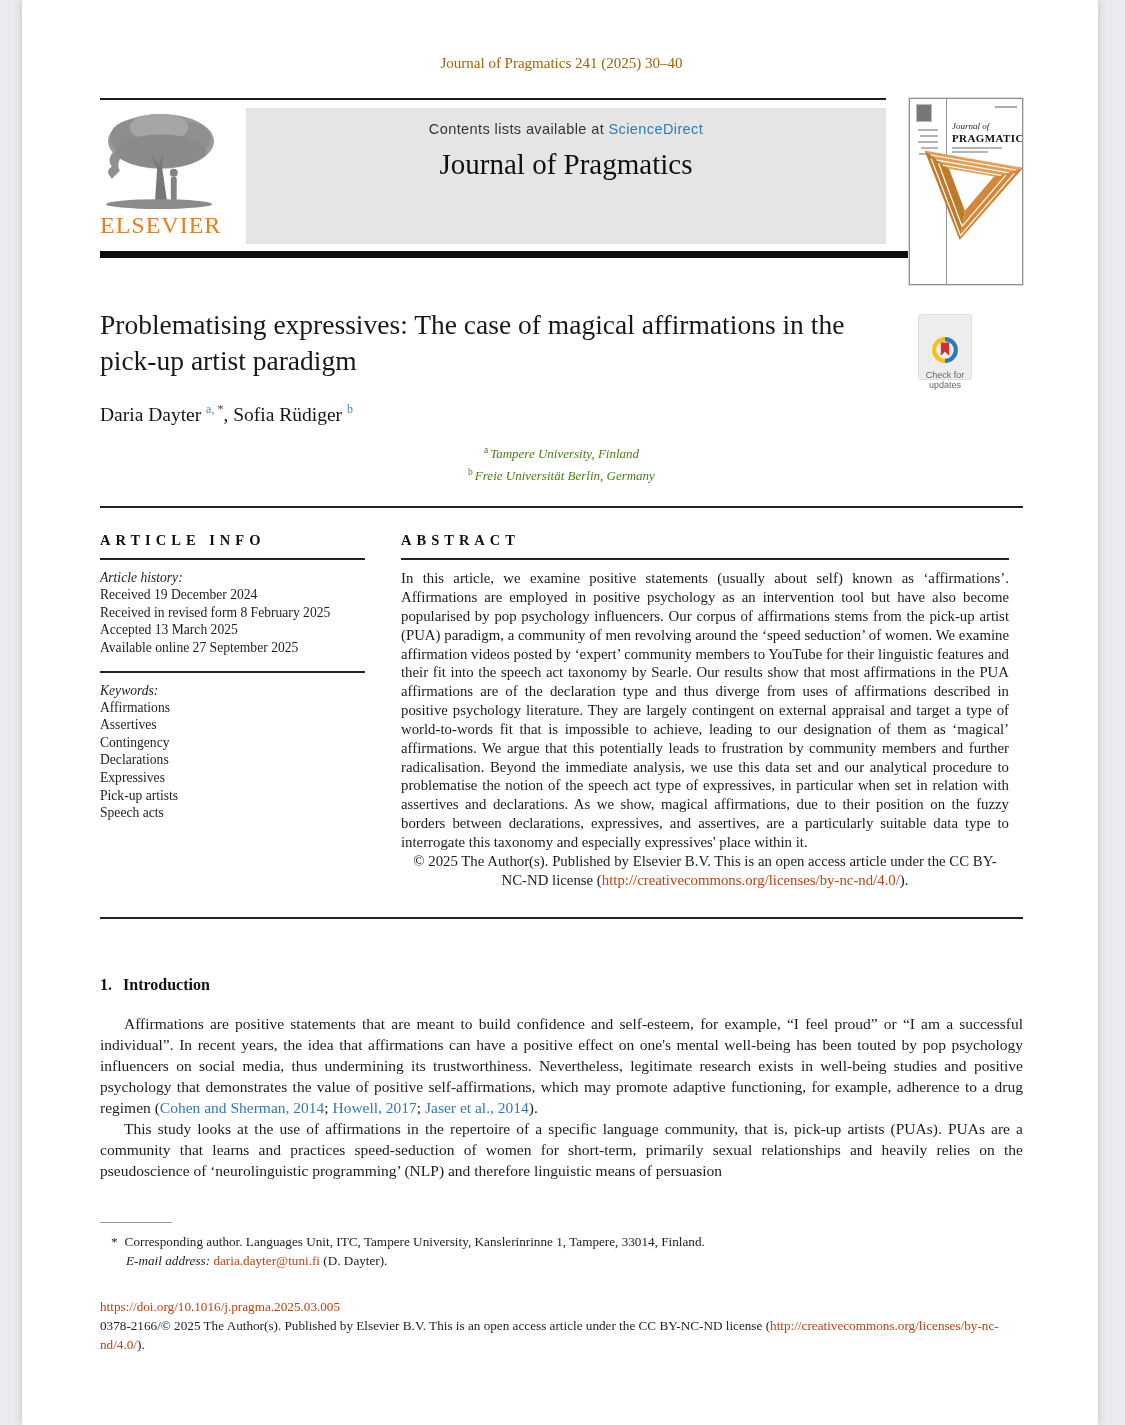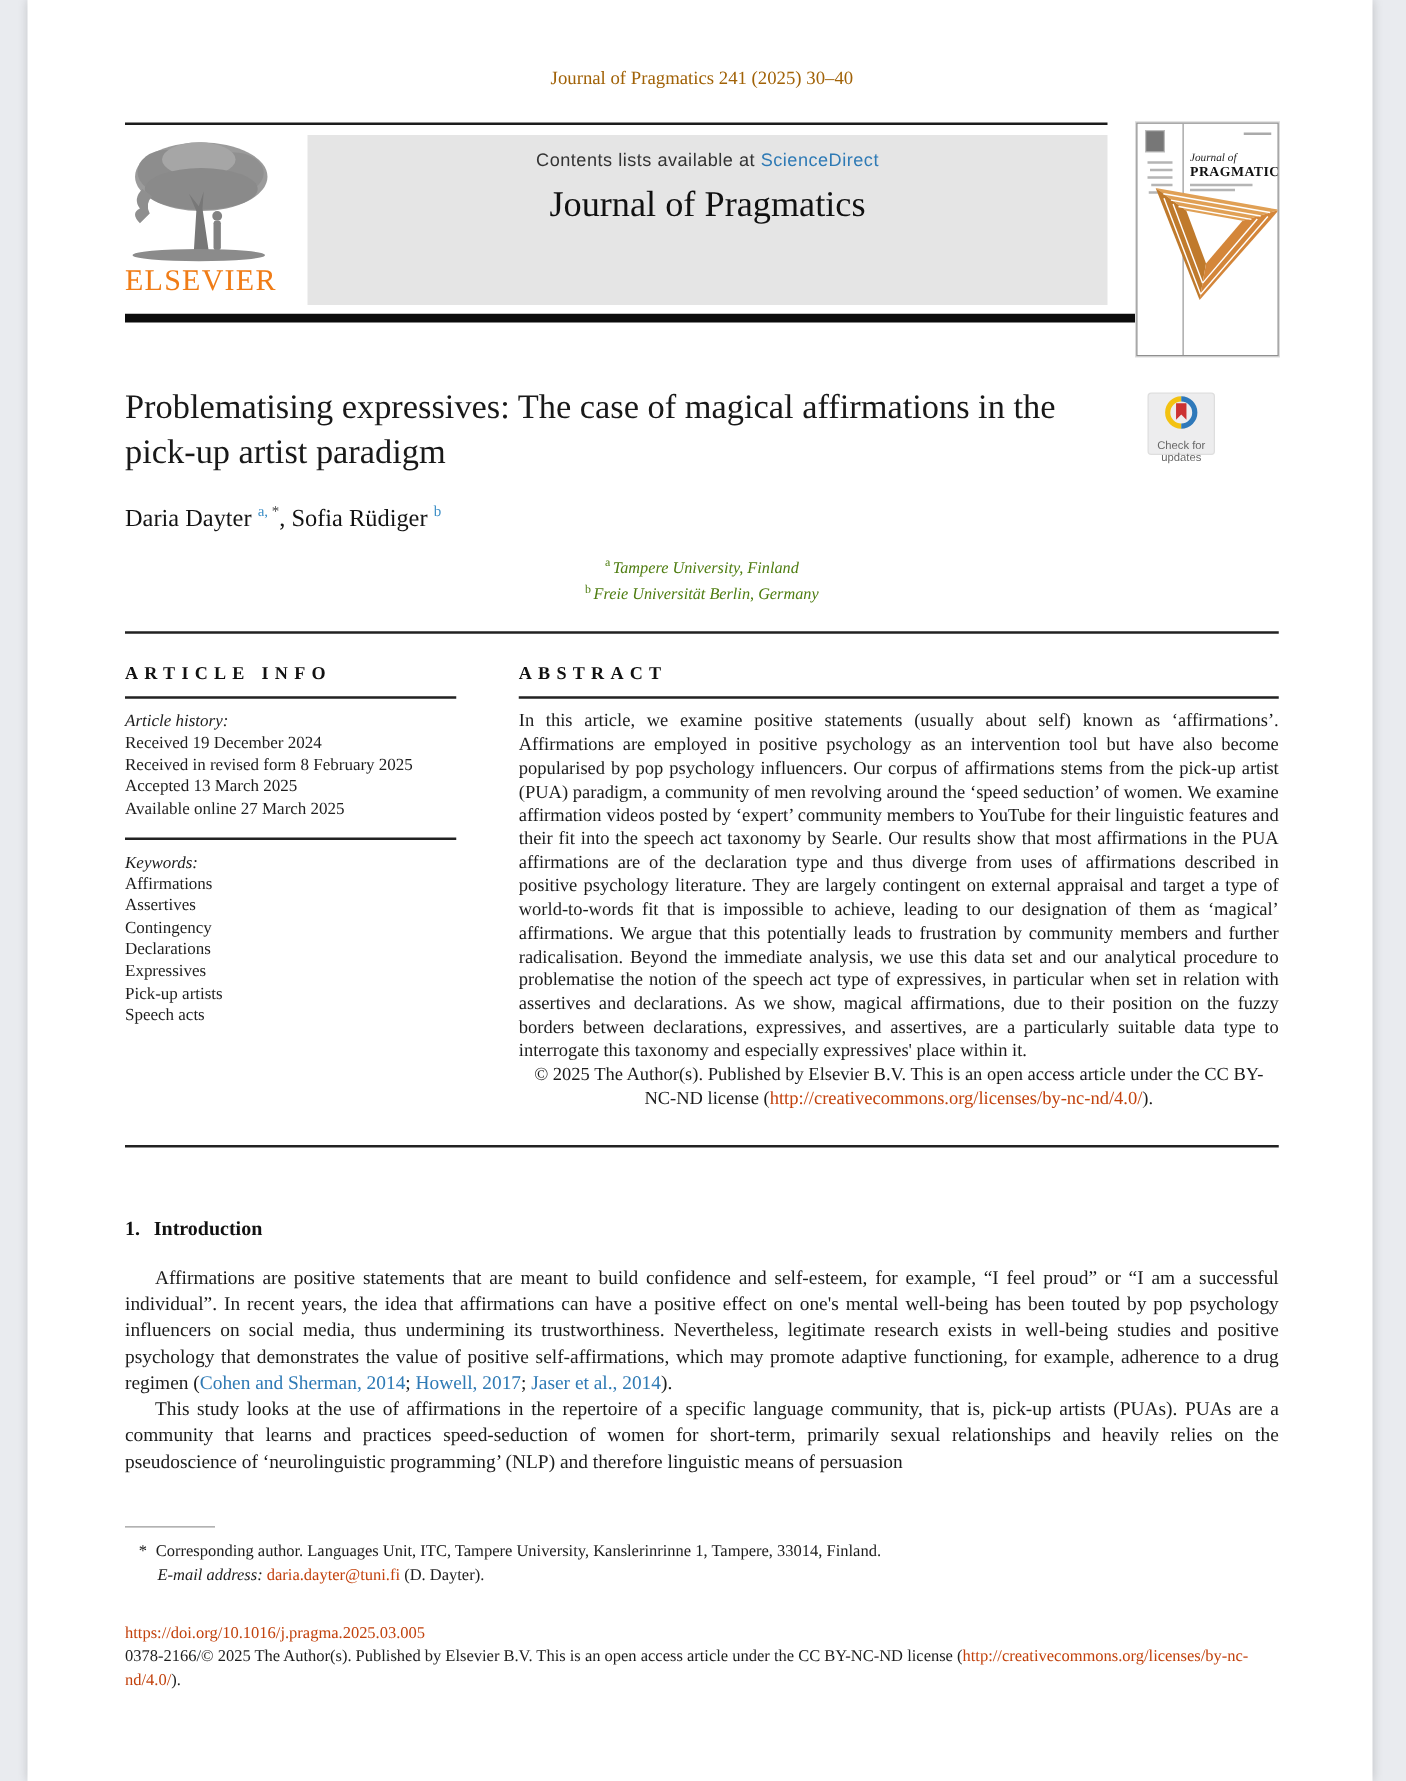--- a/index.html
+++ b/index.html
@@ -39,36 +39,36 @@
   .cover-jof { position:absolute; left:42px; top:22px; font-style:italic; font-size:9px; color:#222; }
   .cover-prag { position:absolute; left:42px; top:33px; font-size:11px; font-weight:bold; letter-spacing:.4px; color:#111; }
   .penrose { position:absolute; left:0px; top:48px; }
 
   
   .thickbar { height:7px; background:#0c0c0c; }
 
   
   .title-sec { position:relative; margin-top:49px; }
   .art-title { font-size:27.5px; line-height:36px; font-weight:normal; color:#191919; max-width:800px; }
-  .badge { position:absolute; top:7px; right:51px; width:54px; height:50px; background:#ededee;
-           border:1px solid #dedede; border-radius:3px; text-align:center; padding-top:0; cursor:pointer; }
+  .badge { position:absolute; top:7px; right:51px; width:54px; height:66px; background:#ededee;
+           border:1px solid #dedede; border-radius:3px; text-align:center; padding-top:20px; cursor:pointer; }
   .badge-txt { font-family:"Liberation Sans", sans-serif; font-size:9px; line-height:10px; color:#666; margin-top:1px; }
 
   .authors { margin-top:23px; font-size:19.5px; color:#141414; }
   .authors sup { font-size:12px; }
   .sup-blue { color:#3d8fc7; }
   .sup-star { color:#444; }
 
   .affils { margin-top:15px; font-size:13px; font-style:italic; line-height:18px; color:#4d7c0f;text-align:center; }
   .affils sup { font-size:9.5px; font-style:normal; margin-right:2px; }
 
   .rule-mid { height:2px; background:#222; margin-top:21px; }
 
   
-  .info-grid { display:grid; grid-template-columns:265px 608px; column-gap:50px; }
+  .info-grid { display:grid; grid-template-columns:265px 608px; column-gap:36px; }
   .col-head { margin-top:24px; font-size:14.5px; font-weight:bold; letter-spacing:5px; color:#111; }
   .head-rule { height:2px; background:#222; margin-top:9px; }
   .info-label { font-style:italic; font-size:13.6px; margin-top:10px; }
   .info-item { font-size:13.6px; line-height:17.6px; }
   .sep-rule { height:2px; background:#222; margin:14px 0 10px; }
   .abstract-body { font-size:14.8px; line-height:18.85px; text-align:justify; margin-top:9px; color:#1b1b1b; }
   .abstract-copy { font-size:14.8px; line-height:18.85px; text-align:center; color:#1b1b1b; }
   .rule-bottom { height:2px; background:#222; margin-top:27px; }
 
   
@@ -178,21 +178,21 @@
   <div class="rule-mid"></div>
 
   <div class="info-grid">
     <div>
       <div class="col-head">ARTICLE INFO</div>
       <div class="head-rule"></div>
       <div class="info-label">Article history:</div>
       <div class="info-item">Received 19 December 2024</div>
       <div class="info-item">Received in revised form 8 February 2025</div>
       <div class="info-item">Accepted 13 March 2025</div>
-      <div class="info-item">Available online 27 March 2025</div>
+      <div class="info-item">Available online 27 September 2025</div>
       <div class="sep-rule"></div>
       <div class="info-label" style="margin-top:0;">Keywords:</div>
       <div class="info-item">Affirmations</div>
       <div class="info-item">Assertives</div>
       <div class="info-item">Contingency</div>
       <div class="info-item">Declarations</div>
       <div class="info-item">Expressives</div>
       <div class="info-item">Pick-up artists</div>
       <div class="info-item">Speech acts</div>
     </div>

